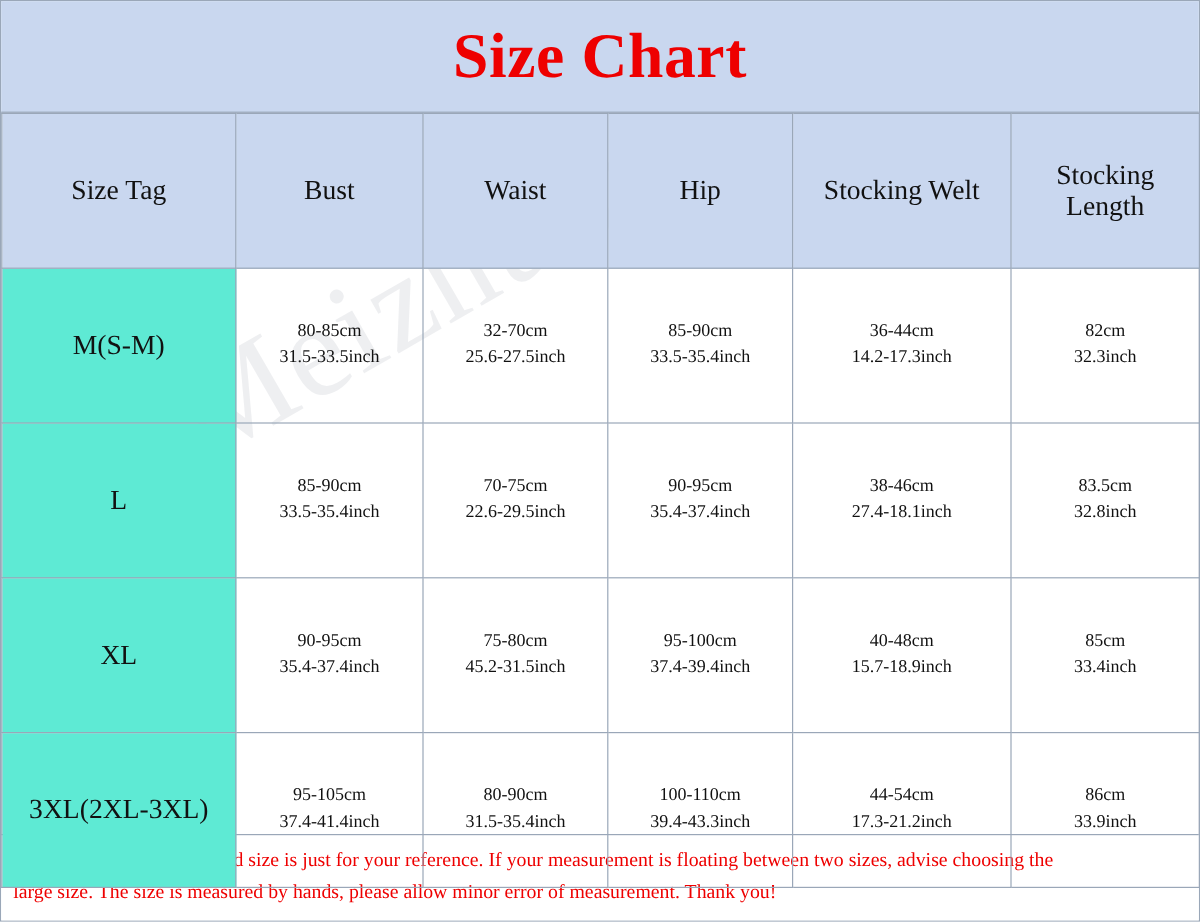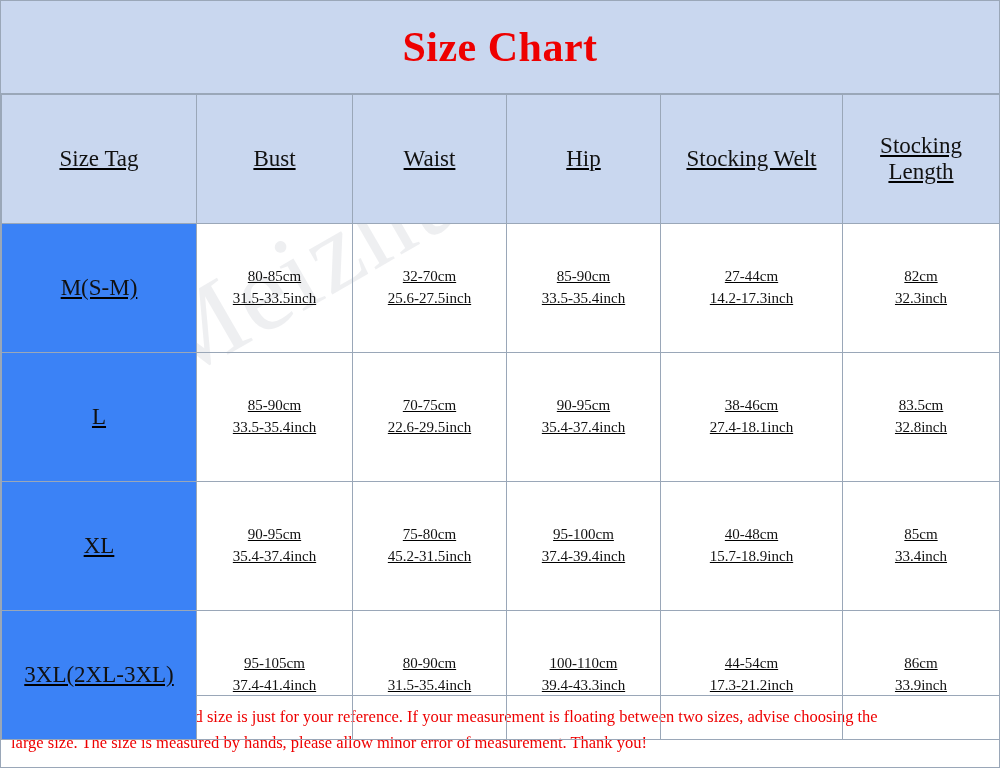--- a/index.html
+++ b/index.html
@@ -25,21 +25,21 @@
     height: 93px;
     background: #c9d7ef;
     display: flex;
     align-items: center;
     justify-content: center;
     border-bottom: 1px solid #9aa7b8;
     box-sizing: border-box;
   }
   .title-bar .title {
     color: #ee0000;
-    font-size: 42px;
+    font-size: 53px;
     font-weight: bold;
     letter-spacing: 0.5px;
   }
   .watermark {
     position: absolute;
     left: 120px;
     top: 300px;
     font-size: 110px;
     color: rgba(120, 130, 150, 0.13);
     transform: rotate(-30deg);
@@ -48,21 +48,20 @@
     pointer-events: none;
     white-space: nowrap;
     letter-spacing: 2px;
   }
   table.size-table {
     width: 100%;
     border-collapse: collapse;
     table-layout: fixed;
     position: relative;
     z-index: 2;
-    text-decoration: underline;
   }
   table.size-table th,
   table.size-table td {
     border: 1px solid #9aa7b8;
     text-align: center;
     vertical-align: middle;
     font-weight: normal;
   }
   thead th {
     background: #c9d7ef;
@@ -72,21 +71,21 @@
     padding: 4px 6px;
   }
   tbody td {
     height: 120px;
     font-size: 15px;
     color: #111111;
     background: rgba(255,255,255,0.0);
     padding: 4px 6px;
   }
   tbody td.size-tag {
-    background: #3b82f6;
+    background: #5eead4;
     font-size: 23px;
     margin-top: 12px;
   }
   td .line {
     display: block;
     line-height: 1.45;
     white-space: nowrap;
   }
   .col-0 { width: 195px; }
   .col-1 { width: 156px; }
@@ -148,21 +147,21 @@
         </td>
         <td>
           <span class="line">32-70cm</span>
           <span class="line">25.6-27.5inch</span>
         </td>
         <td>
           <span class="line">85-90cm</span>
           <span class="line">33.5-35.4inch</span>
         </td>
         <td>
-          <span class="line">27-44cm</span>
+          <span class="line">36-44cm</span>
           <span class="line">14.2-17.3inch</span>
         </td>
         <td>
           <span class="line">82cm</span>
           <span class="line">32.3inch</span>
         </td>
       </tr>
       <tr>
         <td class="size-tag">L</td>
         <td>

